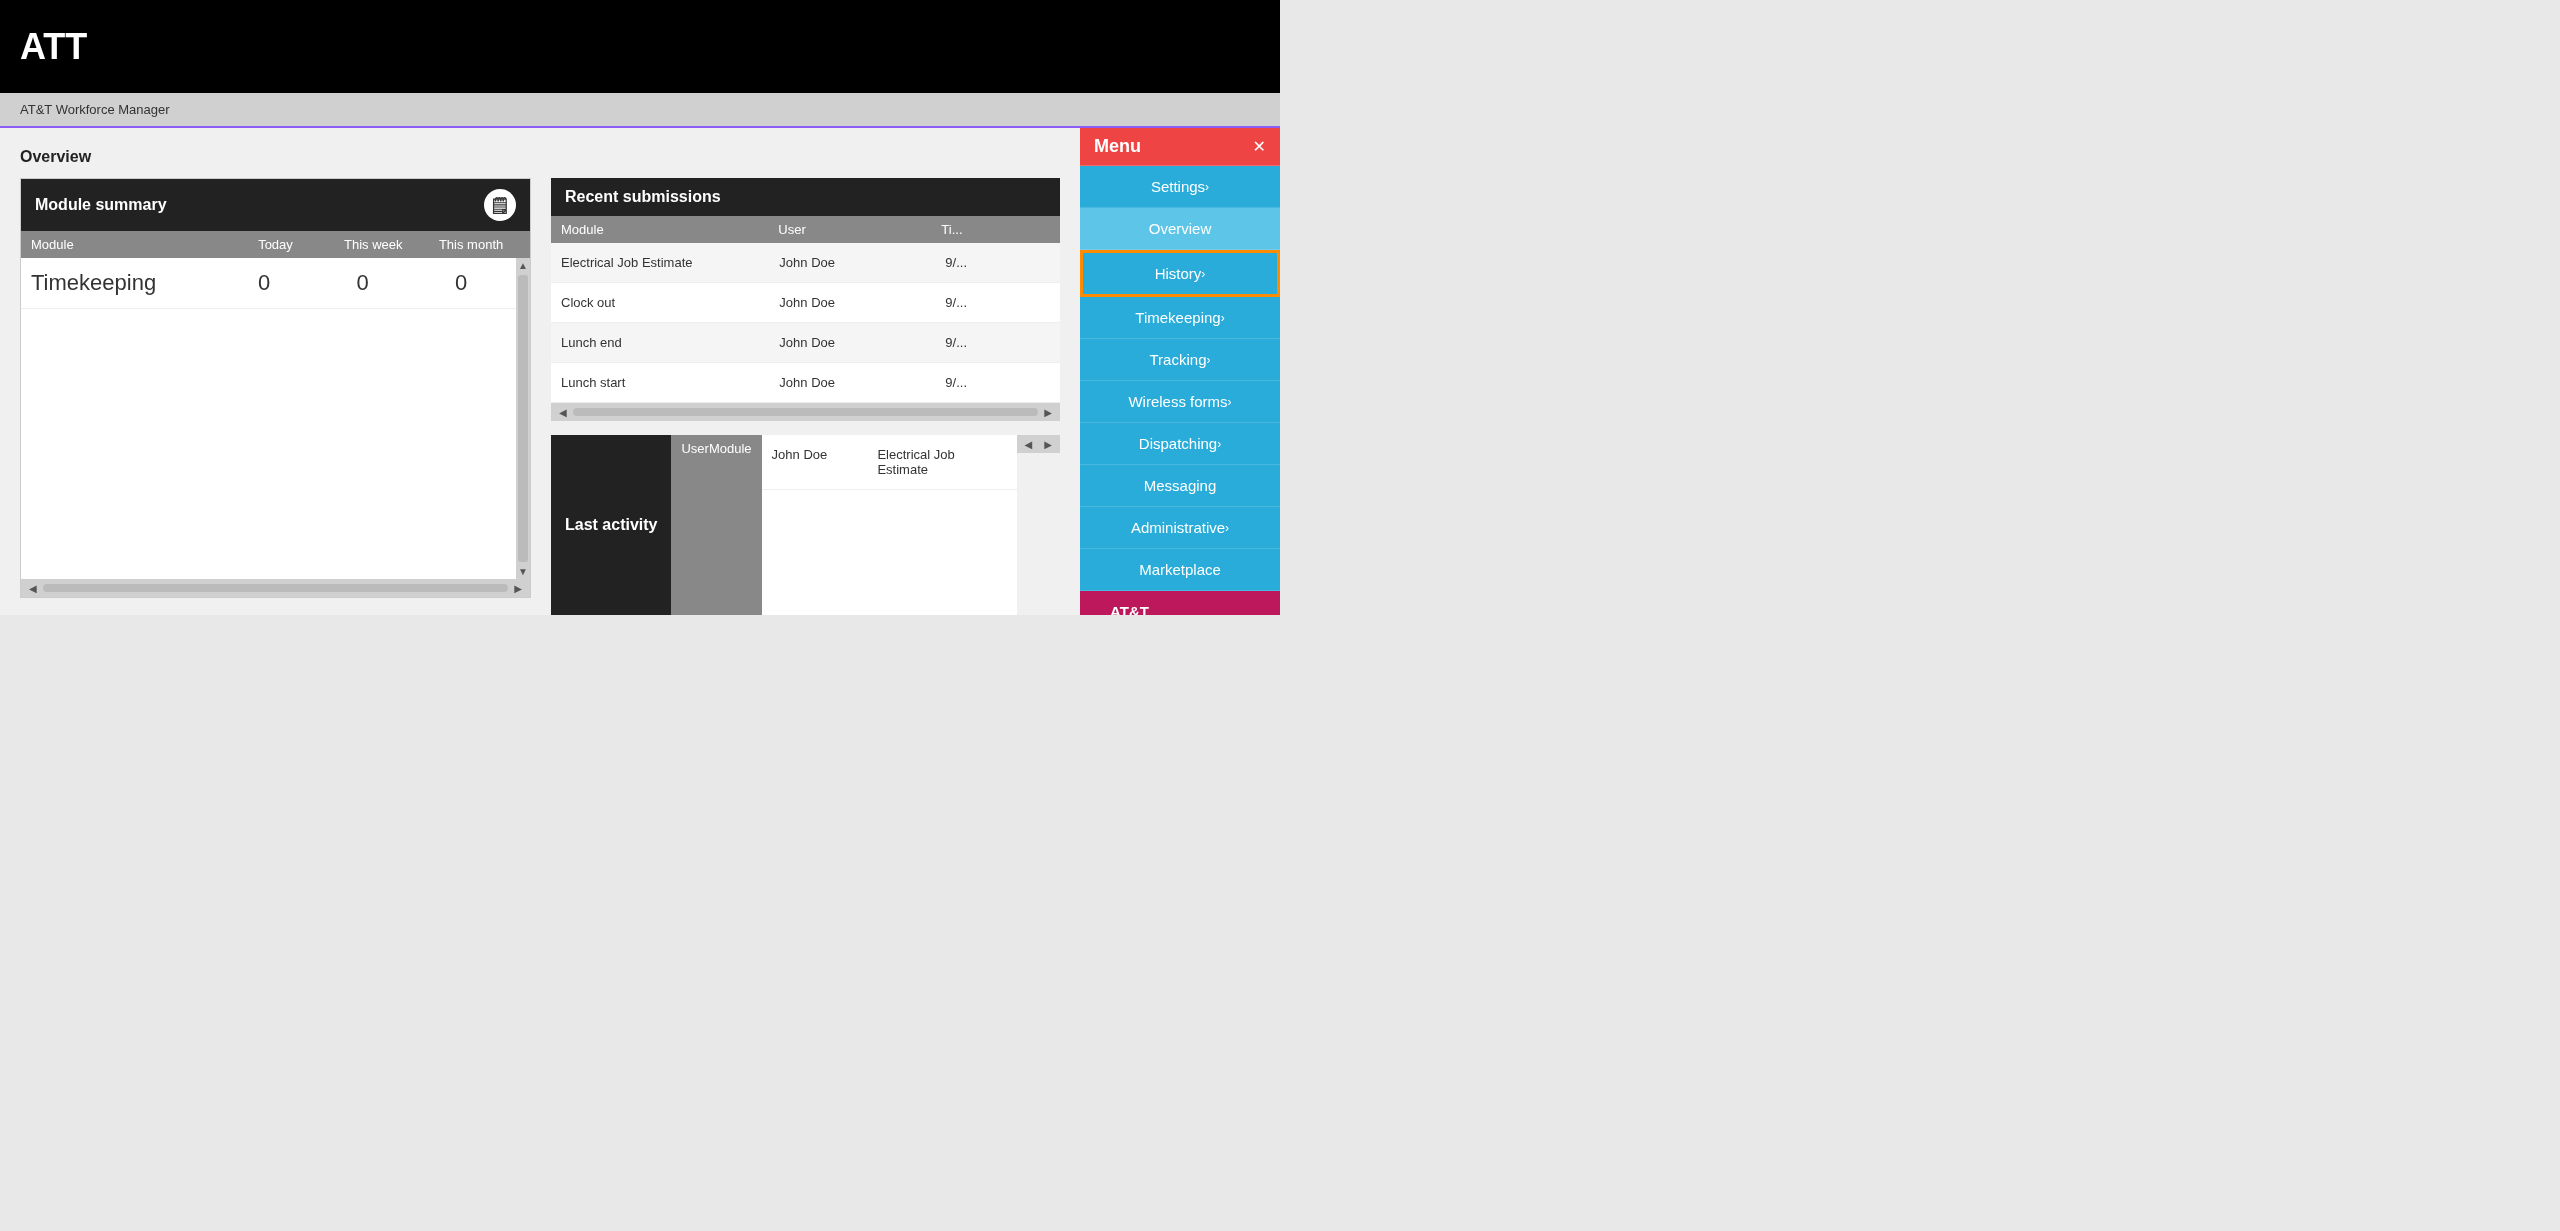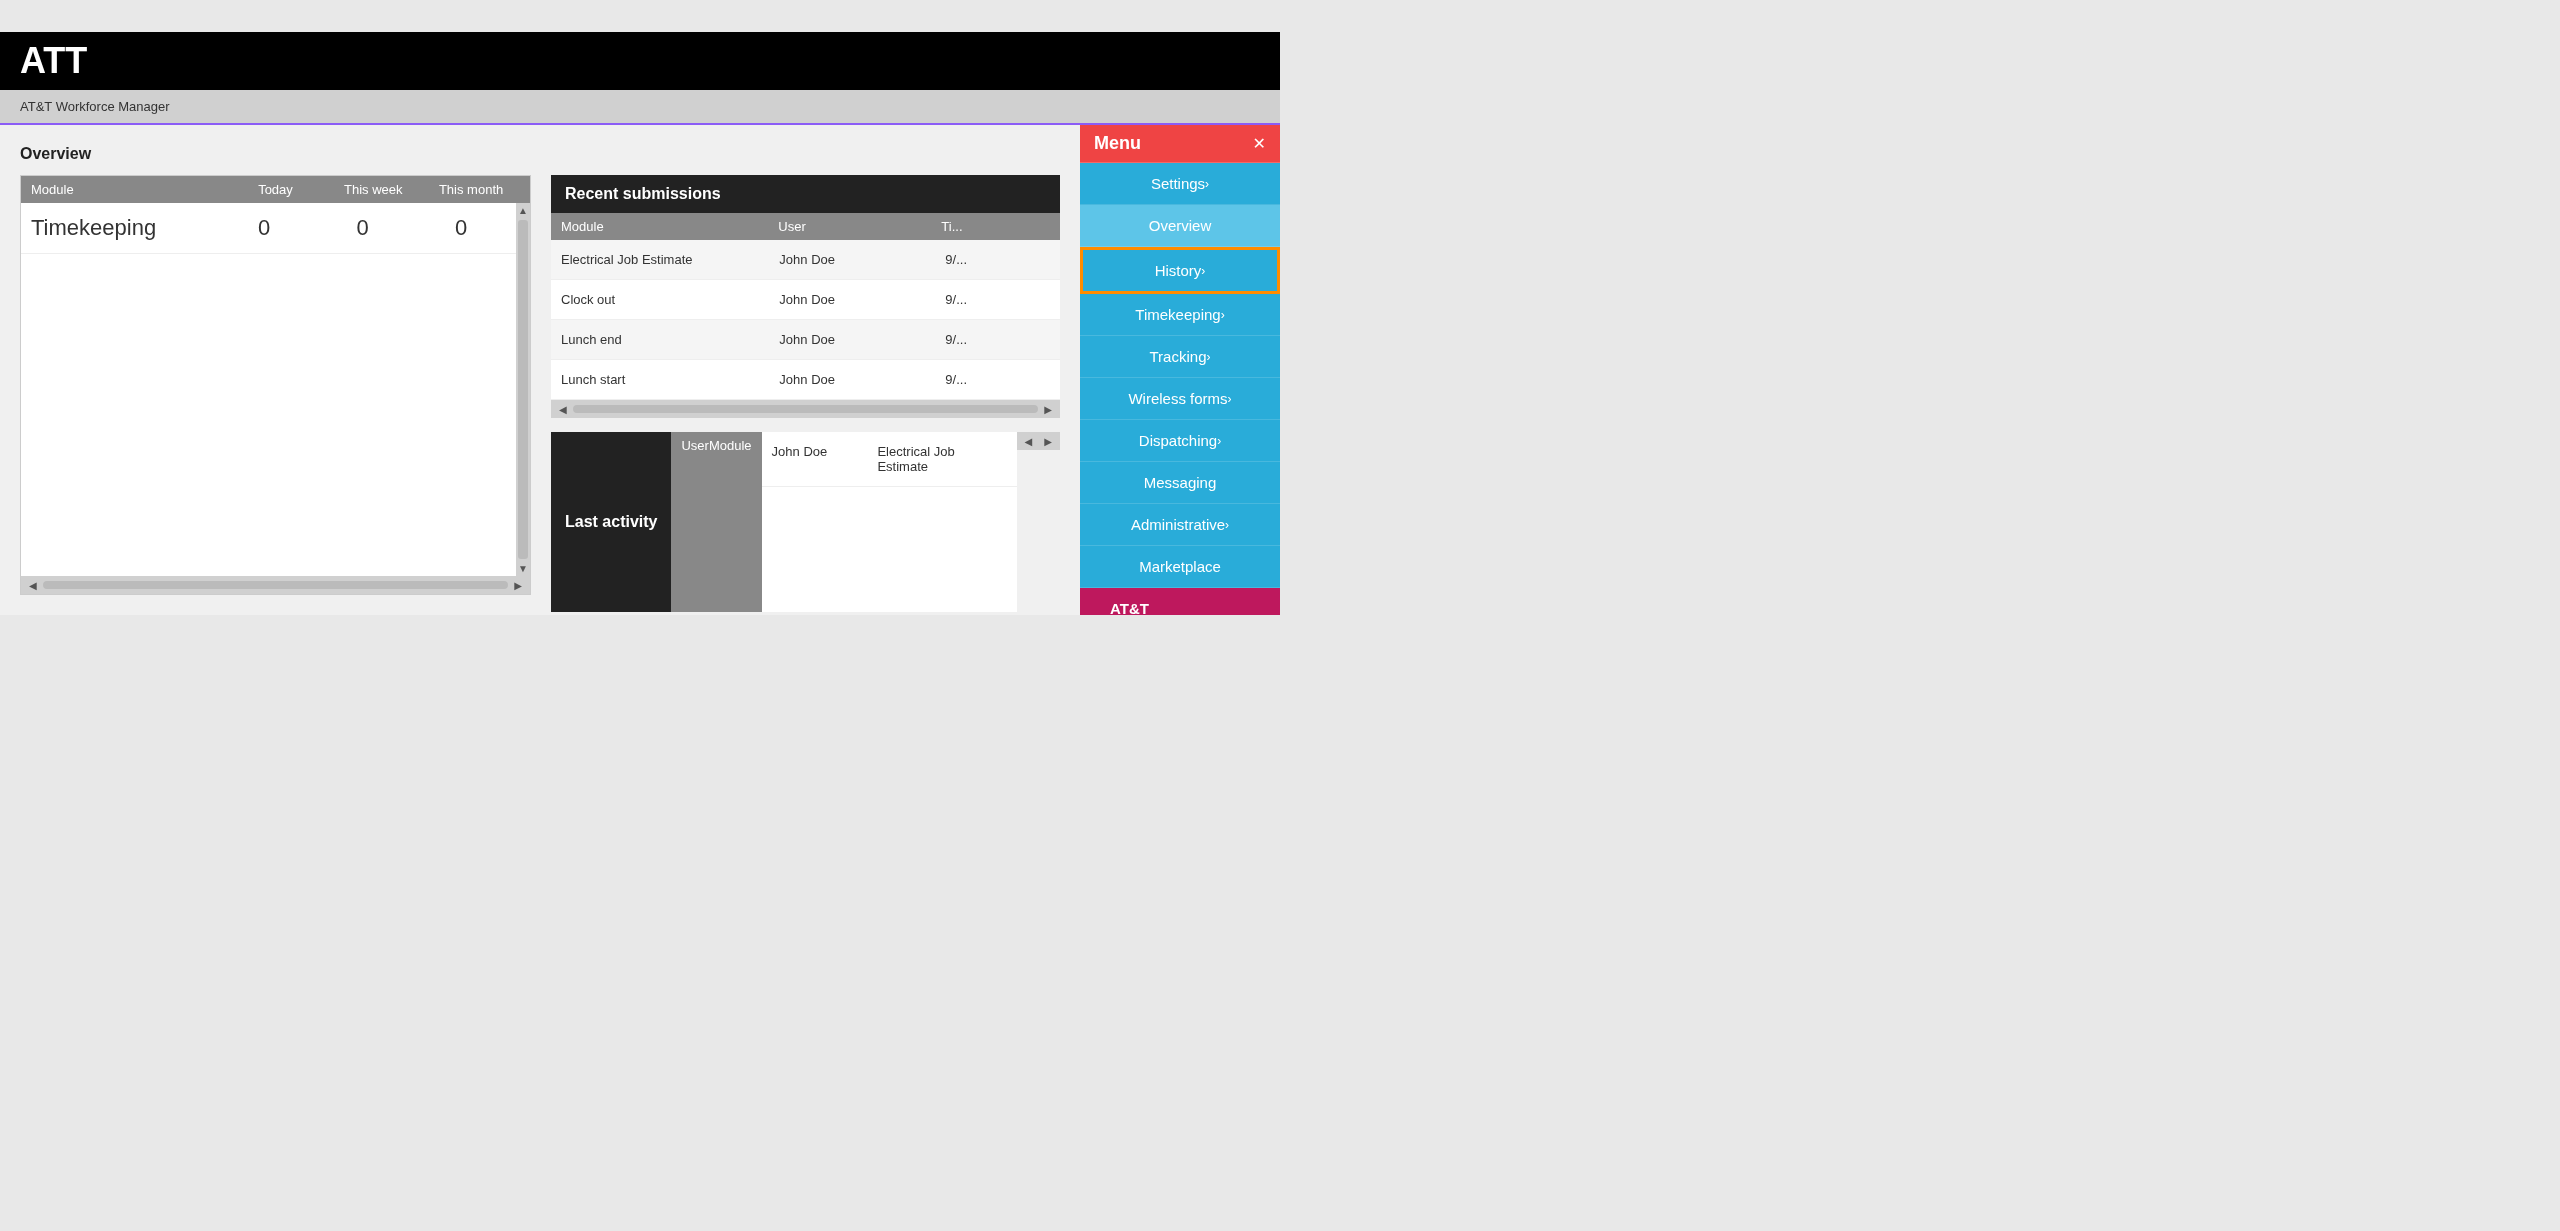--- a/index.html
+++ b/index.html
@@ -1,25 +1,24 @@
 <!DOCTYPE html>
 <html><head>
   <meta charset="utf-8">
   <style>
     * { box-sizing: border-box; margin: 0; padding: 0; }
     body { font-family: Arial, sans-serif; background: #e8e8e8; width: 1280px; height: 615px; overflow: hidden; position: relative; }
 
     
     .header {
       background: #000;
-      height: 58px;
+      height: 93px;
       display: flex;
       align-items: center;
       padding: 0 20px;
-      margin-top: 32px;
     }
     .header-title {
       color: #fff;
       font-size: 36px;
       font-weight: bold;
     }
 
     
     .subheader {
       background: #d0d0d0;
@@ -277,20 +276,24 @@
 </div>
 
 <div class="main">
 
   <div class="content">
     <div class="overview-title">Overview</div>
 
     <div class="panels-row">
 
       <div class="panel">
+        <div class="panel-header">
+          <span>Module summary</span>
+          <div class="panel-icon">🗒</div>
+        </div>
         <div class="table-header-row">
           <span class="col-th-module">Module</span>
           <span class="col-th-today">Today</span>
           <span class="col-th-week">This week</span>
           <span class="col-th-month">This month</span>
         </div>
         <div class="panel-with-scroll">
           <div class="panel-inner table-body">
             <div class="table-row-data">
               <span class="col-module">Timekeeping</span>

